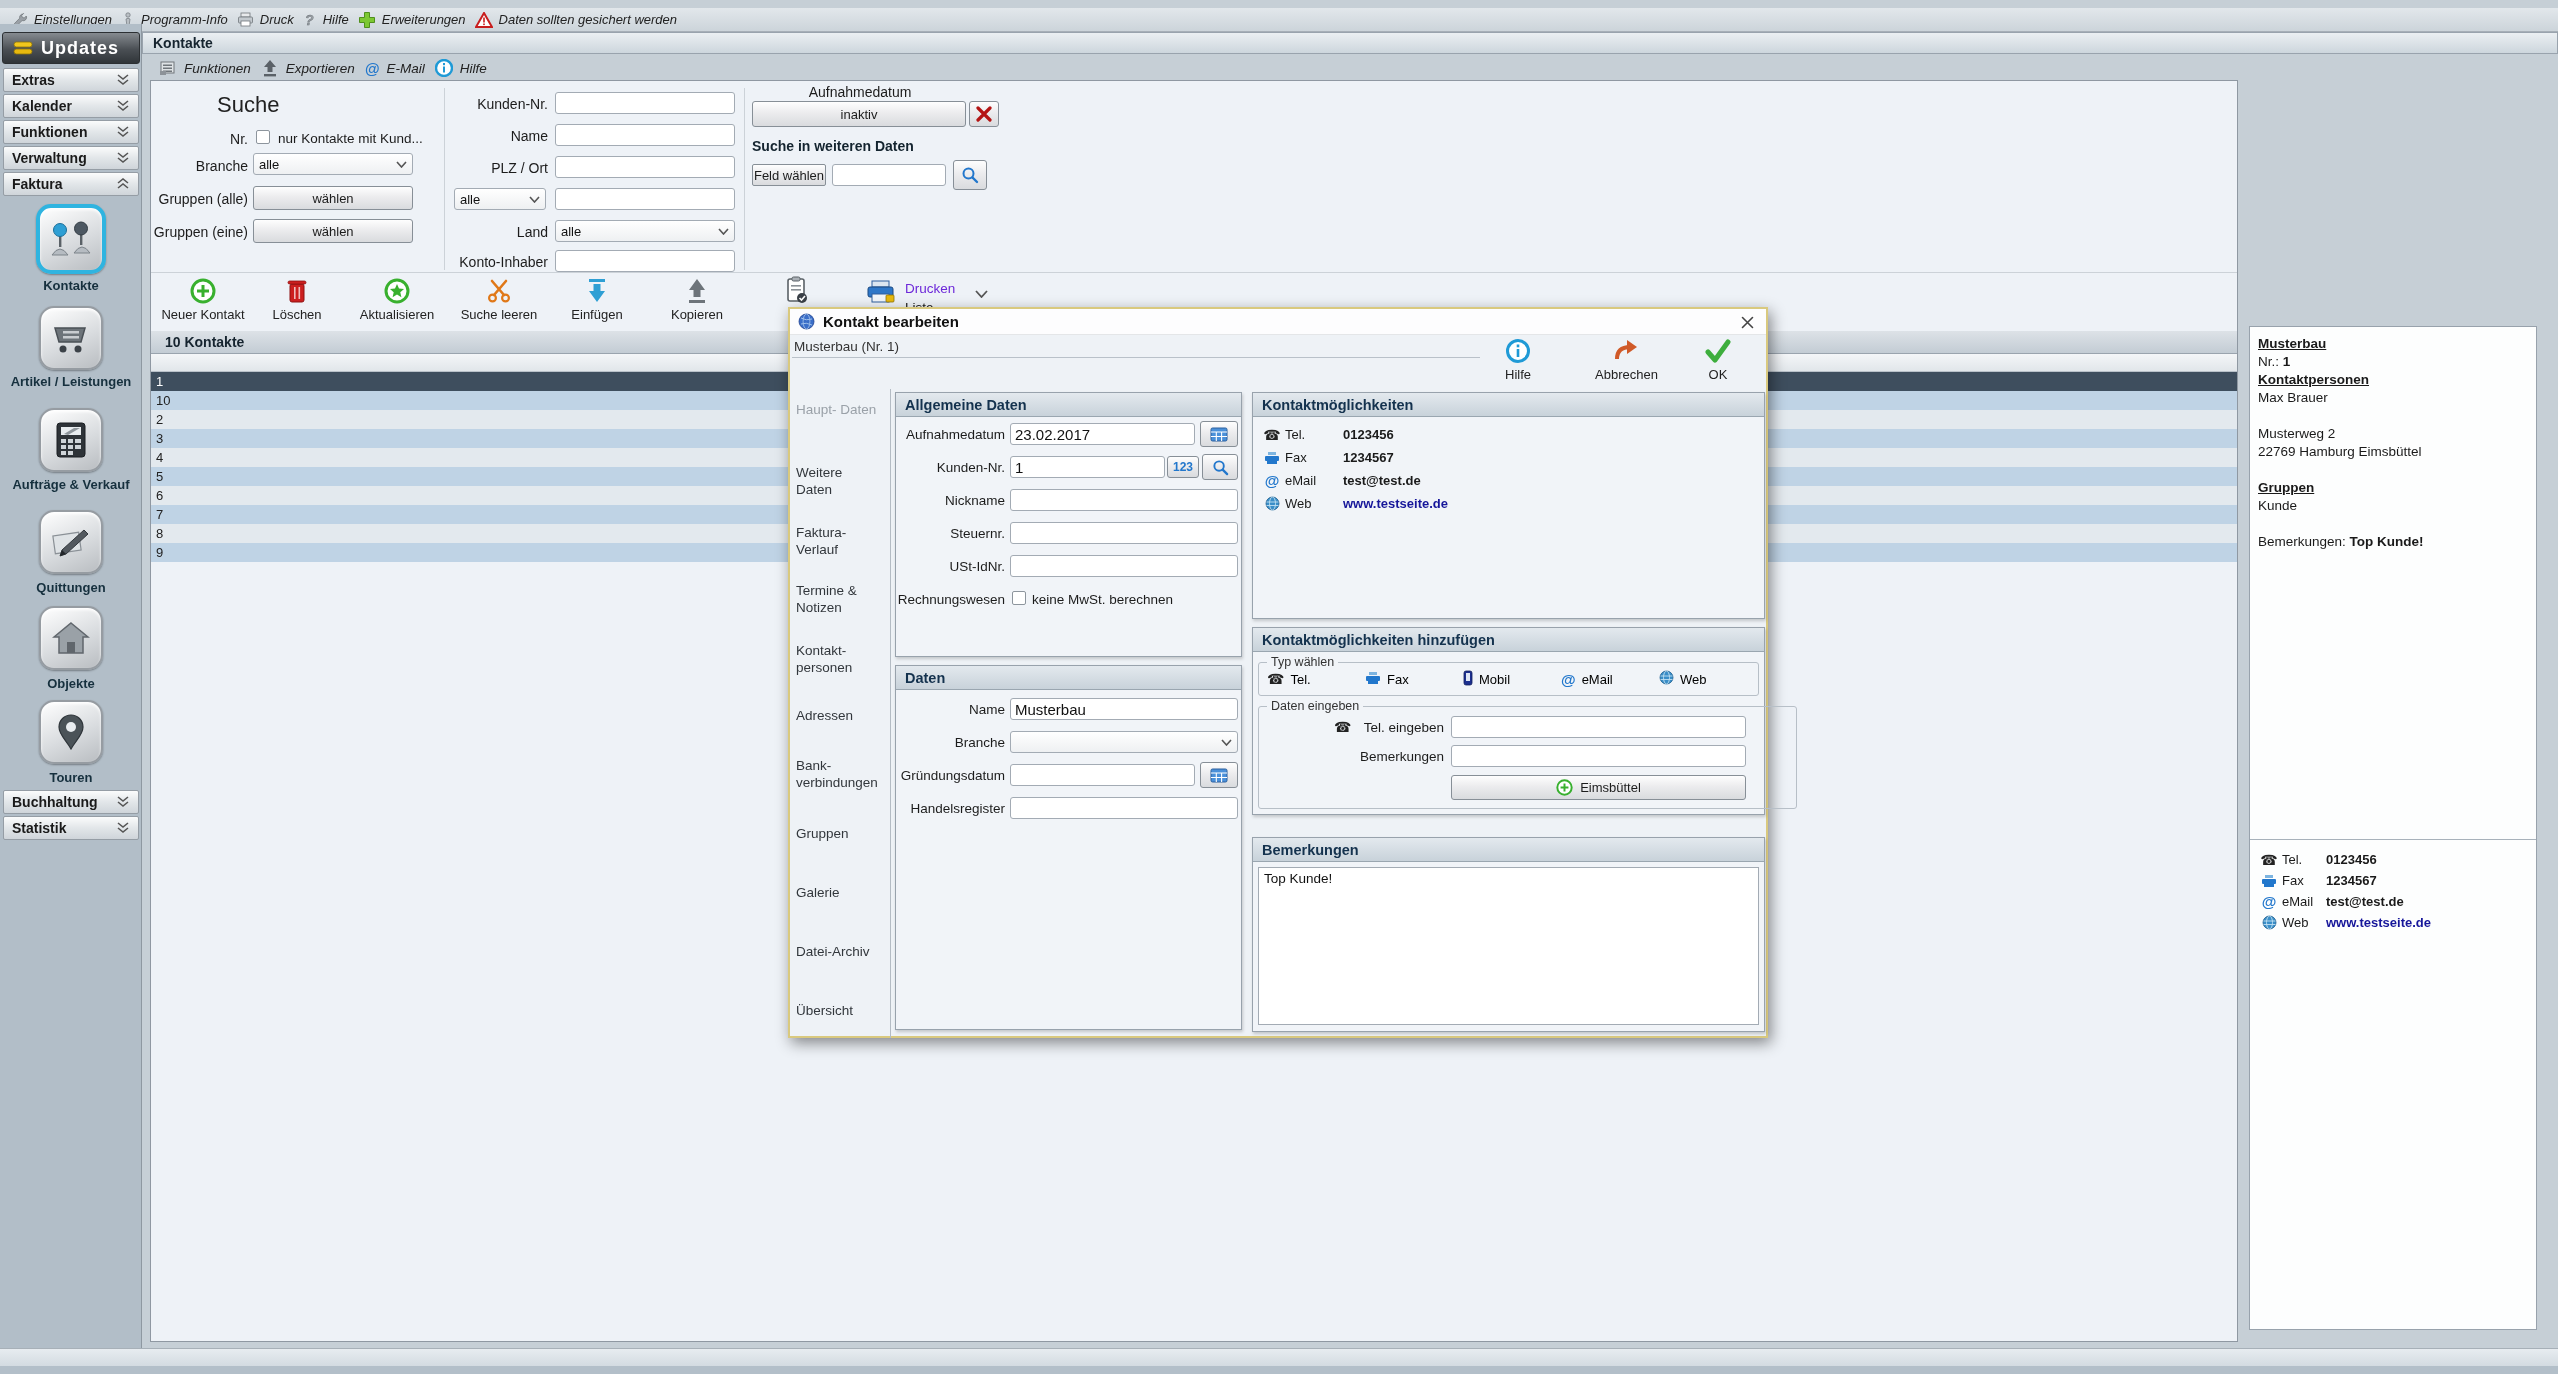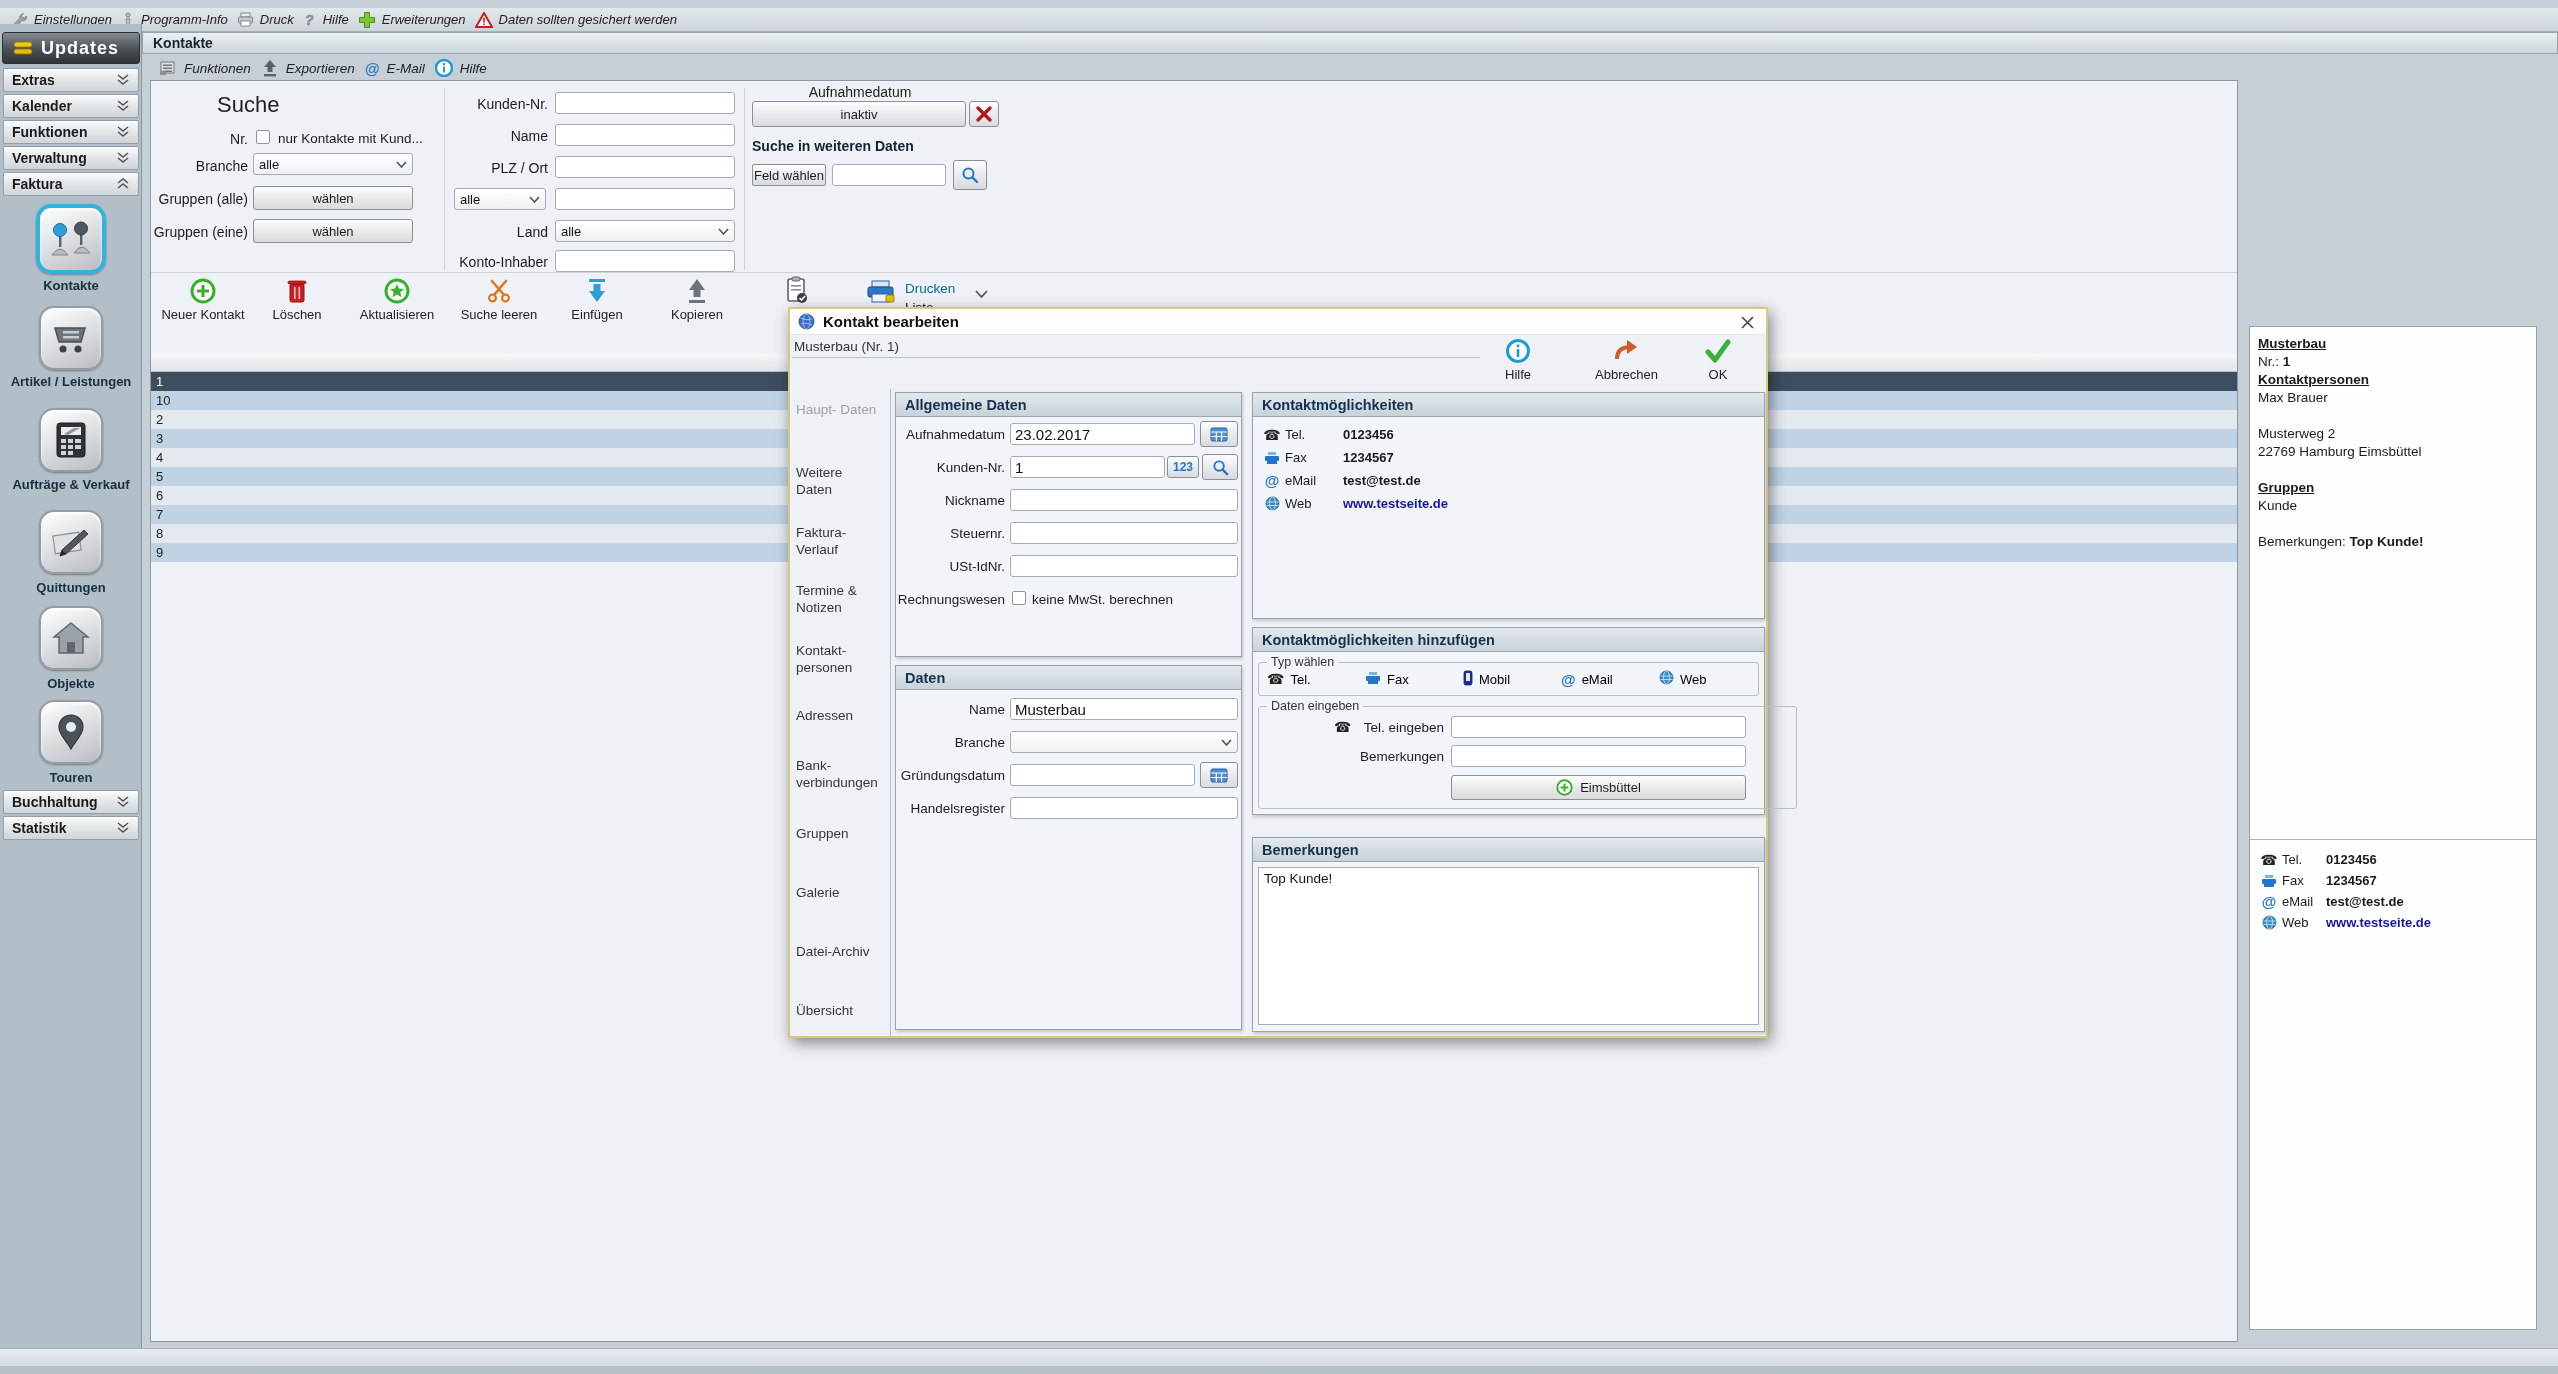--- a/index.html
+++ b/index.html
@@ -381,26 +381,29 @@
     <span class="actionlbl">G</span>
   </div>
   <div class="abs" style="left:866px;top:280px;">
     <svg width="30" height="24" viewBox="0 0 30 24">
         <rect x="6" y="1" width="17" height="6" fill="#dce6f0" stroke="#2f5f9e" stroke-width="1"></rect>
         <rect x="2" y="7" width="25" height="10" rx="2" fill="#2e77c8" stroke="#1c4a80" stroke-width="1"></rect>
         <rect x="6" y="14" width="17" height="8" fill="#f2f6fa" stroke="#2f5f9e" stroke-width="1"></rect>
         <rect x="20" y="15" width="8" height="7" rx="1" fill="#e8b90e" stroke="#8f7408" stroke-width=".8"></rect>
       </svg>
   </div>
-  <div class="abs" style="left:905px;top:281px;font-size:13.5px;color:#0369a1;">Drucken</div>
+  <div class="abs" style="left:905px;top:281px;font-size:13.5px;color:#6d28d9;">Drucken</div>
   <div class="abs" style="left:905px;top:300px;font-size:13.5px;color:#222;">Liste</div>
   <svg class="abs" style="left:975px;top:290px;" width="13" height="8" viewBox="0 0 13 8">
       <path d="M1 1 L6.5 7 L12 1" fill="none" stroke="#555" stroke-width="1.8"></path>
     </svg>
 
+  <div class="abs tblhdr">
+    <span>10 Kontakte</span>
+  </div>
   <div class="abs colhdr">
     <span style="position:absolute;left:660px;top:2px;">Nr.</span>
   </div>
   <div class="abs trow seld" style="top:372px;">
       <span>1</span>
     </div>
   <div class="abs trow blue" style="top:391px;">
       <span>10</span>
     </div>
   <div class="abs trow lite" style="top:410px;">

